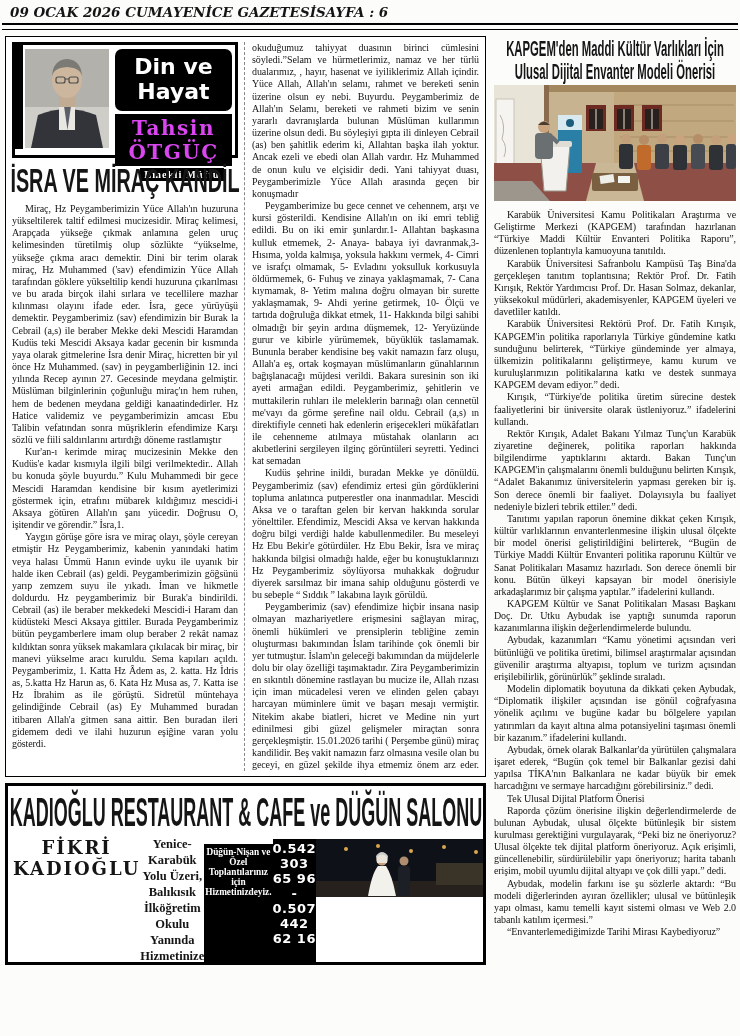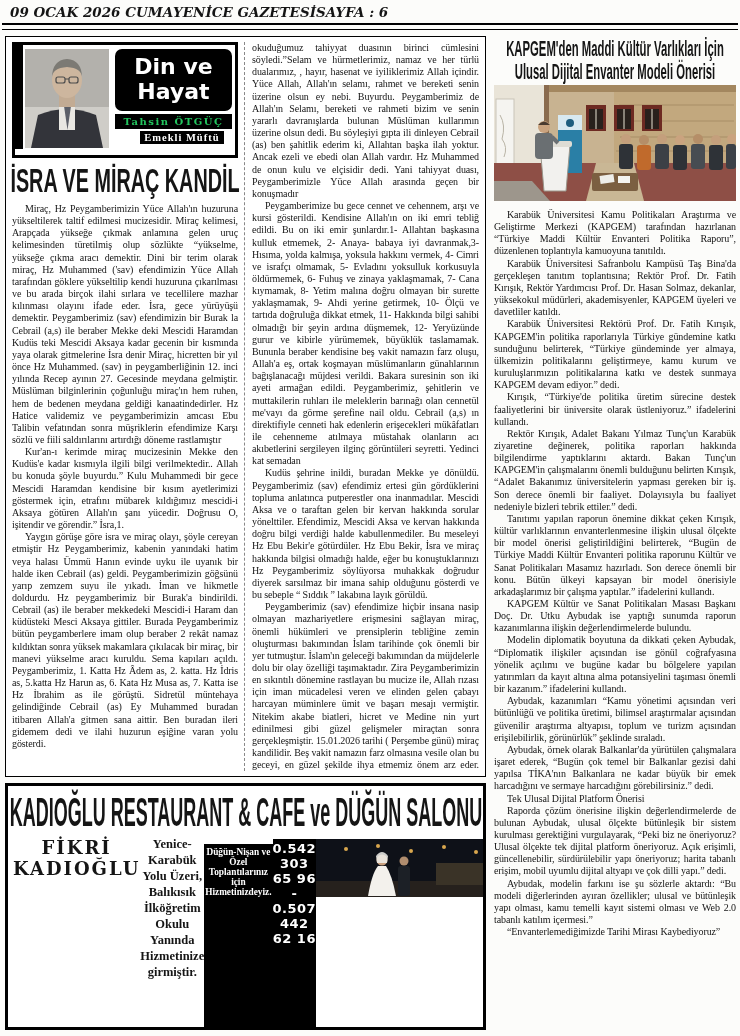--- a/index.html
+++ b/index.html
@@ -21,36 +21,36 @@
   .c2{flex:1;padding-left:7px;overflow:hidden}
   p.body{margin:0;font-size:10px;line-height:12.15px;text-align:justify;
          text-indent:13px;letter-spacing:-.1px}
   
   .dvh{position:relative;border:3px solid #000;height:110px;margin-bottom:3px;background:#fff}
   .dvh-strip{position:absolute;left:0;top:0;width:8px;height:104px;background:#000}
   .dvh-photo{position:absolute;left:10px;top:4px}
   .dvh-right{margin-left:98px;padding:4px 3px 0 2px}
   .dvh-title{background:#000;color:#fff;border-radius:7px;text-align:center;
              font-family:"DejaVu Sans",sans-serif;font-weight:700;font-size:22px;padding:5px 2px 7px}
-  .dvh-author{background:#000;color:#22c55e;text-align:center;font-family:"DejaVu Serif",serif;
-              font-weight:700;font-size:10px;letter-spacing:1.5px;padding:2px 0;margin-top:3px}
+  .dvh-author{background:#000;color:#d946ef;text-align:center;font-family:"DejaVu Serif",serif;
+              font-weight:700;font-size:20px;letter-spacing:1.5px;padding:2px 0;margin-top:3px}
   .dvh-role{background:#000;color:#fff;text-align:center;font-weight:700;font-size:10.5px;
             letter-spacing:1px;width:72%;margin:2px 8px 0 auto;padding:1px 0}
   
   .fit{position:relative;overflow:visible}
   .fit>span{position:absolute;left:50%;top:0;white-space:nowrap;font-family:"Liberation Sans",sans-serif;
             font-weight:700;transform-origin:center top}
   .h1wrap{height:37px;margin:4px 0 4px}
   .h1wrap>span{font-size:30px;transform:translateX(-50%) scale(.66,1.12)}
   .khwrap{height:23px}
   .khwrap>span{font-size:19.5px;transform:translateX(-50%) scale(.58,1.12)}
   .adtw{height:44px;margin-top:3px}
   .adtw>span{font-size:36px;transform:translateX(-50%) scale(.5,1.12)}
   
-  .adbox{border:3px solid #000;margin-top:6px;height:247px;box-sizing:border-box;
+  .adbox{border:3px solid #000;margin-top:6px;height:182px;box-sizing:border-box;
          overflow:hidden;background:#fff}
   .adbody{display:flex;height:196px;margin-top:2px}
   .adleft{flex:0 0 208px;padding:1px 5px 0;box-sizing:border-box;text-align:center;
           display:flex;}
   .adname{font-family:"DejaVu Serif",serif;font-size:18px;font-weight:700;letter-spacing:2px;margin:1px 0 2px}
   .adaddr{font-size:12.5px;font-weight:700;line-height:1.28}
   .adservice{background:#000;color:#fff;font-size:9.3px;font-weight:700;padding:3px 1px;margin-top:8px}
   .adphones{background:#000;color:#fff;font-family:"DejaVu Sans",sans-serif;font-size:13px;
             font-weight:700;letter-spacing:.5px;padding:2px 0;margin-top:3px}
   .bridewrap{flex:1;margin-top:3px}
@@ -270,22 +270,22 @@
         <rect x="124" y="91" width="12" height="7" fill="#f4f4f0"></rect>
       </svg>
       <div class="kaptext">
         <p class="body">Karabük Üniversitesi Kamu Politikaları Araştırma ve Geliştirme Merkezi (KAPGEM) tarafından hazırlanan “Türkiye Maddi Kültür Envanteri Politika Raporu”, düzenlenen toplantıyla kamuoyuna tanıtıldı.</p>
         <p class="body">Karabük Üniversitesi Safranbolu Kampüsü Taş Bina'da gerçekleşen tanıtım toplantısına; Rektör Prof. Dr. Fatih Kırışık, Rektör Yardımcısı Prof. Dr. Hasan Solmaz, dekanlar, yüksekokul müdürleri, akademisyenler, KAPGEM üyeleri ve davetliler katıldı.</p>
         <p class="body">Karabük Üniversitesi Rektörü Prof. Dr. Fatih Kırışık, KAPGEM'in politika raporlarıyla Türkiye gündemine katkı sunduğunu belirterek, “Türkiye gündeminde yer almaya, ülkemizin politikalarını geliştirmeye, kamu kurum ve kuruluşlarımızın politikalarına katkı ve destek sunmaya KAPGEM devam ediyor.” dedi.</p>
         <p class="body">Kırışık, “Türkiye'de politika üretim sürecine destek faaliyetlerini bir üniversite olarak üstleniyoruz.” ifadelerini kullandı.</p>
         <p class="body">Rektör Kırışık, Adalet Bakanı Yılmaz Tunç'un Karabük ziyaretine değinerek, politika raporları hakkında bilgilendirme yaptıklarını aktardı. Bakan Tunç'un KAPGEM'in çalışmalarını önemli bulduğunu belirten Kırışık, “Adalet Bakanımız üniversitelerin yapması gereken bir iş. Son derece önemli bir faaliyet. Dolayısıyla bu faaliyet nedeniyle bizleri tebrik ettiler.” dedi.</p>
         <p class="body">Tanıtımı yapılan raporun önemine dikkat çeken Kırışık, kültür varlıklarının envanterlenmesine ilişkin ulusal ölçekte bir model önerisi geliştirildiğini belirterek, “Bugün de Türkiye Maddi Kültür Envanteri politika raporunu Kültür ve Sanat Politikaları Masamız hazırladı. Son derece önemli bir konu. Bütün ülkeyi kapsayan bir model önerisiyle arkadaşlarımız bir çalışma yaptılar.” ifadelerini kullandı.</p>
         <p class="body">KAPGEM Kültür ve Sanat Politikaları Masası Başkanı Doç. Dr. Utku Aybudak ise yaptığı sunumda raporun kazanımlarına ilişkin değerlendirmelerde bulundu.</p>
+        <p class="body">Aybudak, kazanımları “Kamu yönetimi açısından veri bütünlüğü ve politika üretimi, bilimsel araştırmalar açısından güvenilir araştırma altyapısı, toplum ve turizm açısından erişilebilirlik, görünürlük” şeklinde sıraladı.</p>
         <p class="body">Modelin diplomatik boyutuna da dikkati çeken Aybudak, “Diplomatik ilişkiler açısından ise gönül coğrafyasına yönelik açılımı ve bugüne kadar bu bölgelere yapılan yatırımları da kayıt altına alma potansiyelini taşıması önemli bir kazanım.” ifadelerini kullandı.</p>
-        <p class="body">Aybudak, kazanımları “Kamu yönetimi açısından veri bütünlüğü ve politika üretimi, bilimsel araştırmalar açısından güvenilir araştırma altyapısı, toplum ve turizm açısından erişilebilirlik, görünürlük” şeklinde sıraladı.</p>
         <p class="body">Aybudak, örnek olarak Balkanlar'da yürütülen çalışmalara işaret ederek, “Bugün çok temel bir Balkanlar gezisi dahi yapılsa TİKA'nın Balkanlara ne kadar büyük bir emek harcadığını ve sermaye harcadığını görebilirsiniz.” dedi.</p>
         <p class="body">Tek Ulusal Dijital Platform Önerisi</p>
         <p class="body">Raporda çözüm önerisine ilişkin değerlendirmelerde de bulunan Aybudak, ulusal ölçekte bütünleşik bir sistem kurulması gerektiğini vurgulayarak, “Peki biz ne öneriyoruz? Ulusal ölçekte tek dijital platform öneriyoruz. Açık erişimli, güncellenebilir, sürdürülebilir yapı öneriyoruz; harita tabanlı erişim, mobil uyumlu dijital altyapı ve çok dilli yapı.” dedi.</p>
         <p class="body">Aybudak, modelin farkını ise şu sözlerle aktardı: “Bu modeli diğerlerinden ayıran özellikler; ulusal ve bütünleşik yapı olması, kamu temelli kayıt sistemi olması ve Web 2.0 tabanlı katılım içermesi.”</p>
         <p class="body">“Envanterlemediğimizde Tarihi Mirası Kaybediyoruz”</p>
 
       </div>
     </div>
   </div>
 </div>

